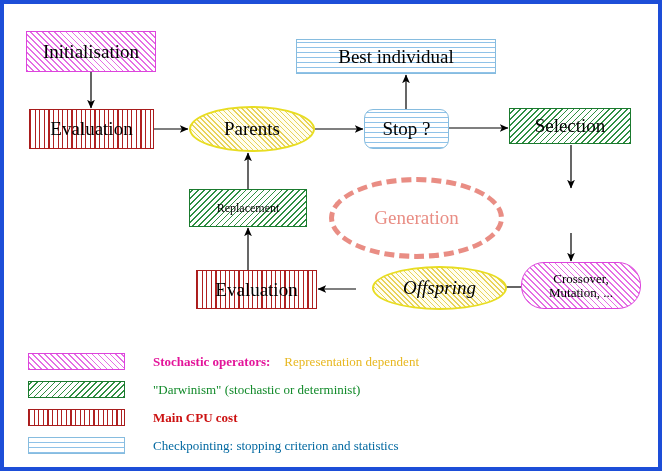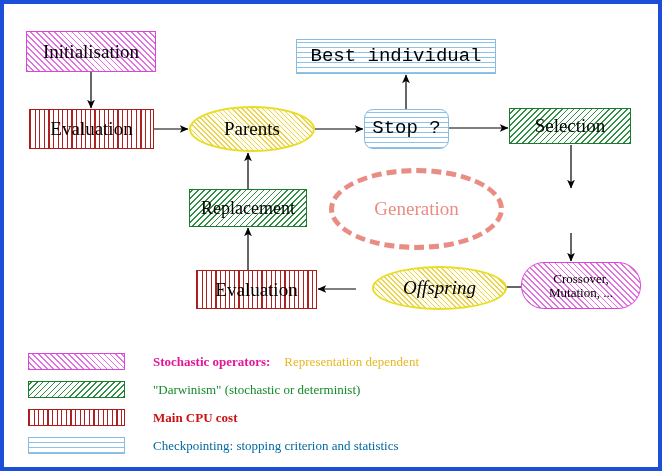--- a/index.html
+++ b/index.html
@@ -23,21 +23,20 @@
   }
   .hatch-red{
     background-color:#ffffff;
     background-image:repeating-linear-gradient(90deg,#b02020 0px,#b02020 1.2px,#ffffff 1.2px,#ffffff 4.6px);
     border:1.5px solid #a81c1c;
   }
   .hatch-blue{
     background-color:#ffffff;
     background-image:repeating-linear-gradient(0deg,#8fc2e8 0px,#8fc2e8 1.1px,#ffffff 1.1px,#ffffff 5.0px);
     border:1.5px solid #86bcdf;
-    font-family:Liberation Mono, monospace;
   }
   .hatch-yellow{
     background-color:#ffffff;
     background-image:repeating-linear-gradient(45deg,#e8d25a 0px,#e8d25a 1.1px,#fffef0 1.1px,#fffef0 3.6px);
     border:2px solid #e8dd22;
   }
   .rounded{border-radius:9px;}
   .ellipse{border-radius:50%;}
   .dashed-ellipse{
     border:5px dashed #e98d84;
@@ -115,24 +114,24 @@
 
   <div class="node hatch-yellow ellipse" style="left:368px;top:262px;width:135px;height:44px;font-style:italic;">
     <span class="lbl" style="font-size:19px;">Offspring</span>
   </div>
 
   <div class="node hatch-red" style="left:192px;top:266px;width:121px;height:39px;">
     <span class="lbl" style="font-size:19px;">Evaluation</span>
   </div>
 
   <div class="node hatch-green" style="left:185px;top:185px;width:118px;height:38px;">
-    <span class="lbl" style="font-size:18px;">Replacement</span>
+    <span class="lbl" style="font-size:12px;">Replacement</span>
   </div>
 
-  <div class="node dashed-ellipse" style="left:325px;top:164px;width:175px;height:82px;">
+  <div class="node dashed-ellipse" style="left:325px;top:173px;width:175px;height:82px;">
     <span class="lbl" style="font-size:19px;color:#e98d84;">Generation</span>
   </div>
 
   <div id="legend">
 
     <div class="legend-row">
       <span class="swatch hatch-magenta"></span>
       <span class="legend-text"><span class="t-magenta">Stochastic operators:</span><span class="sp"></span><span class="t-gold">Representation dependent</span></span>
     </div>
 

